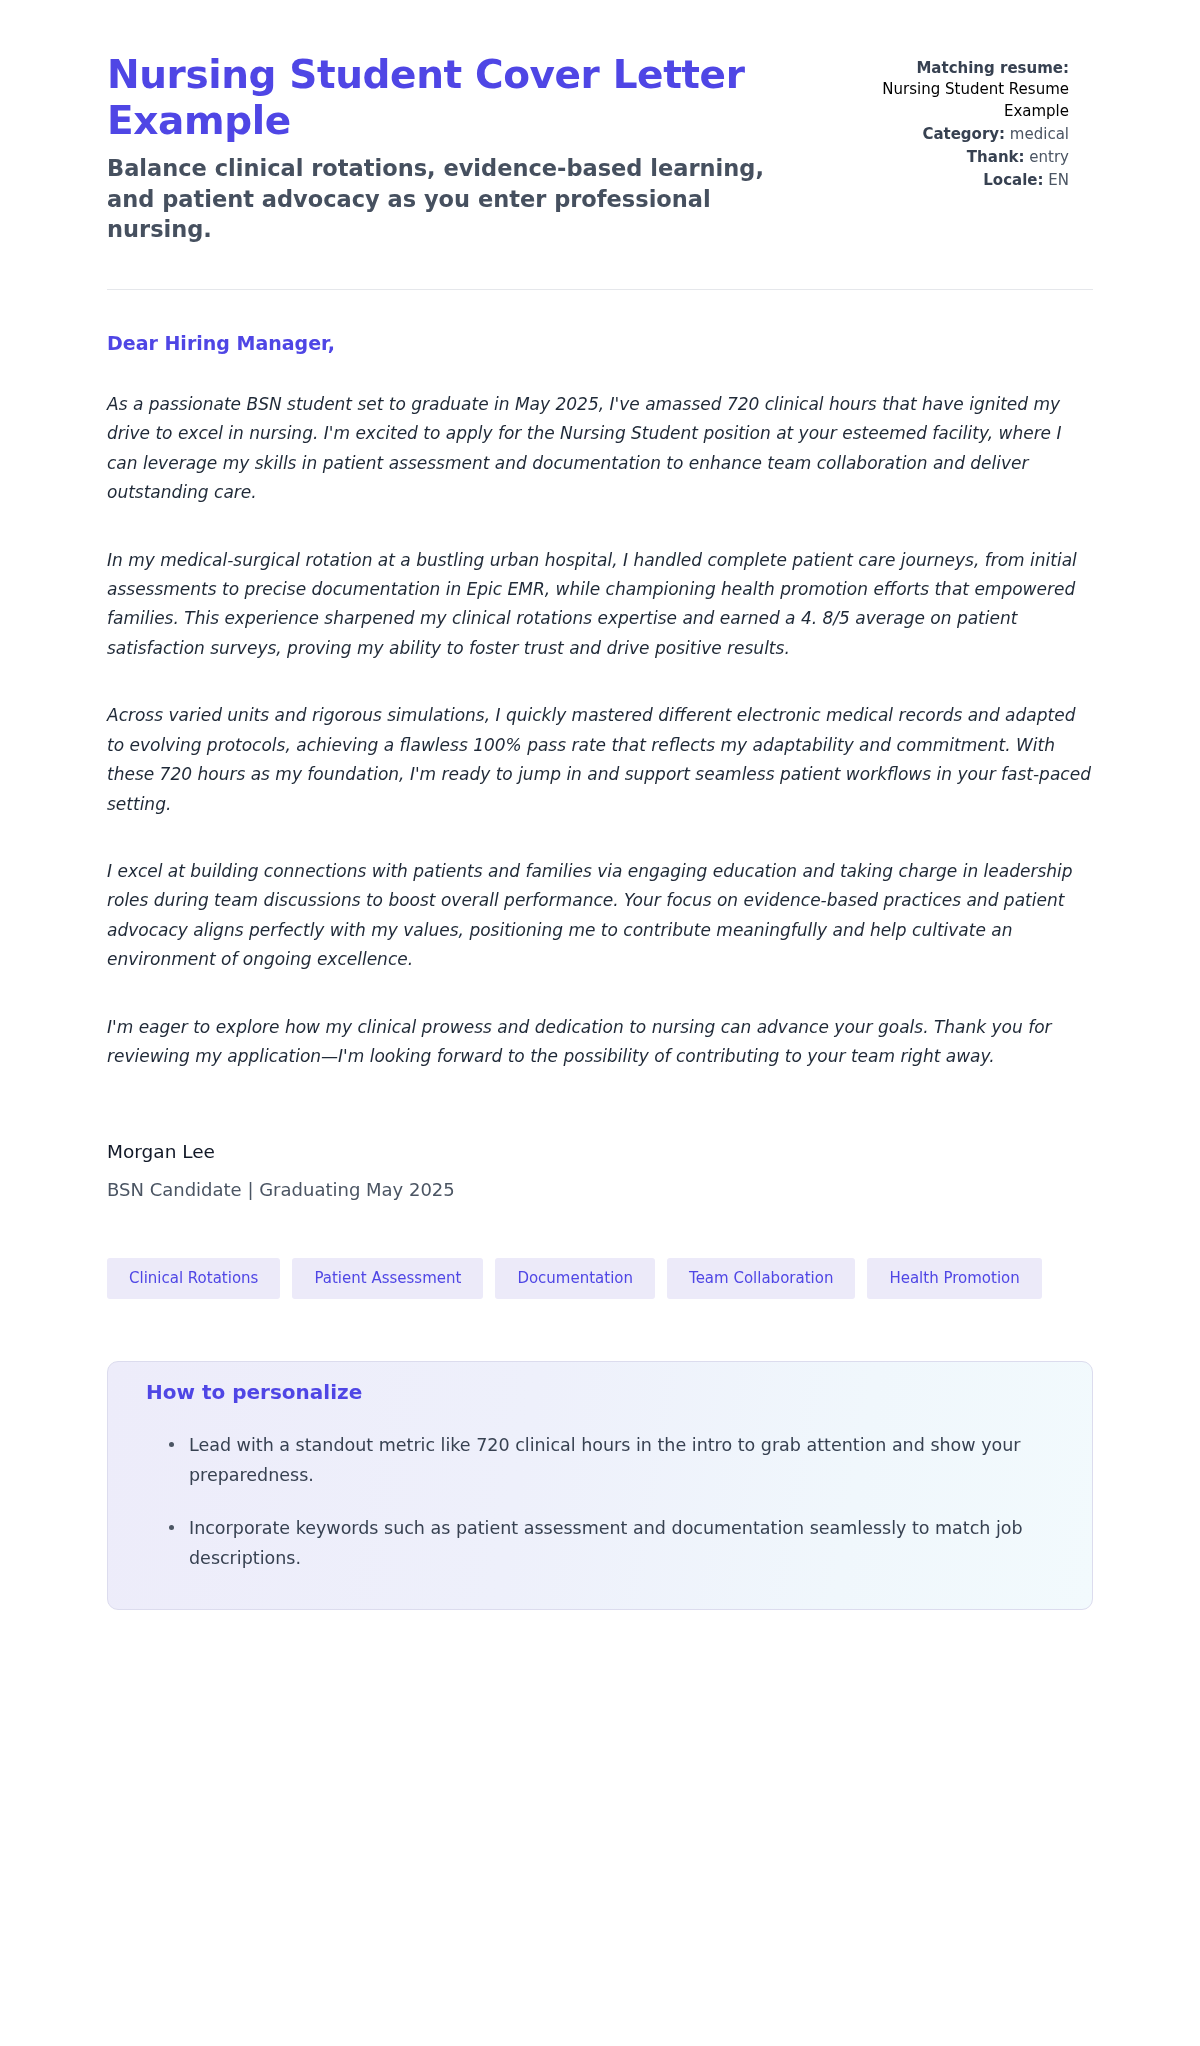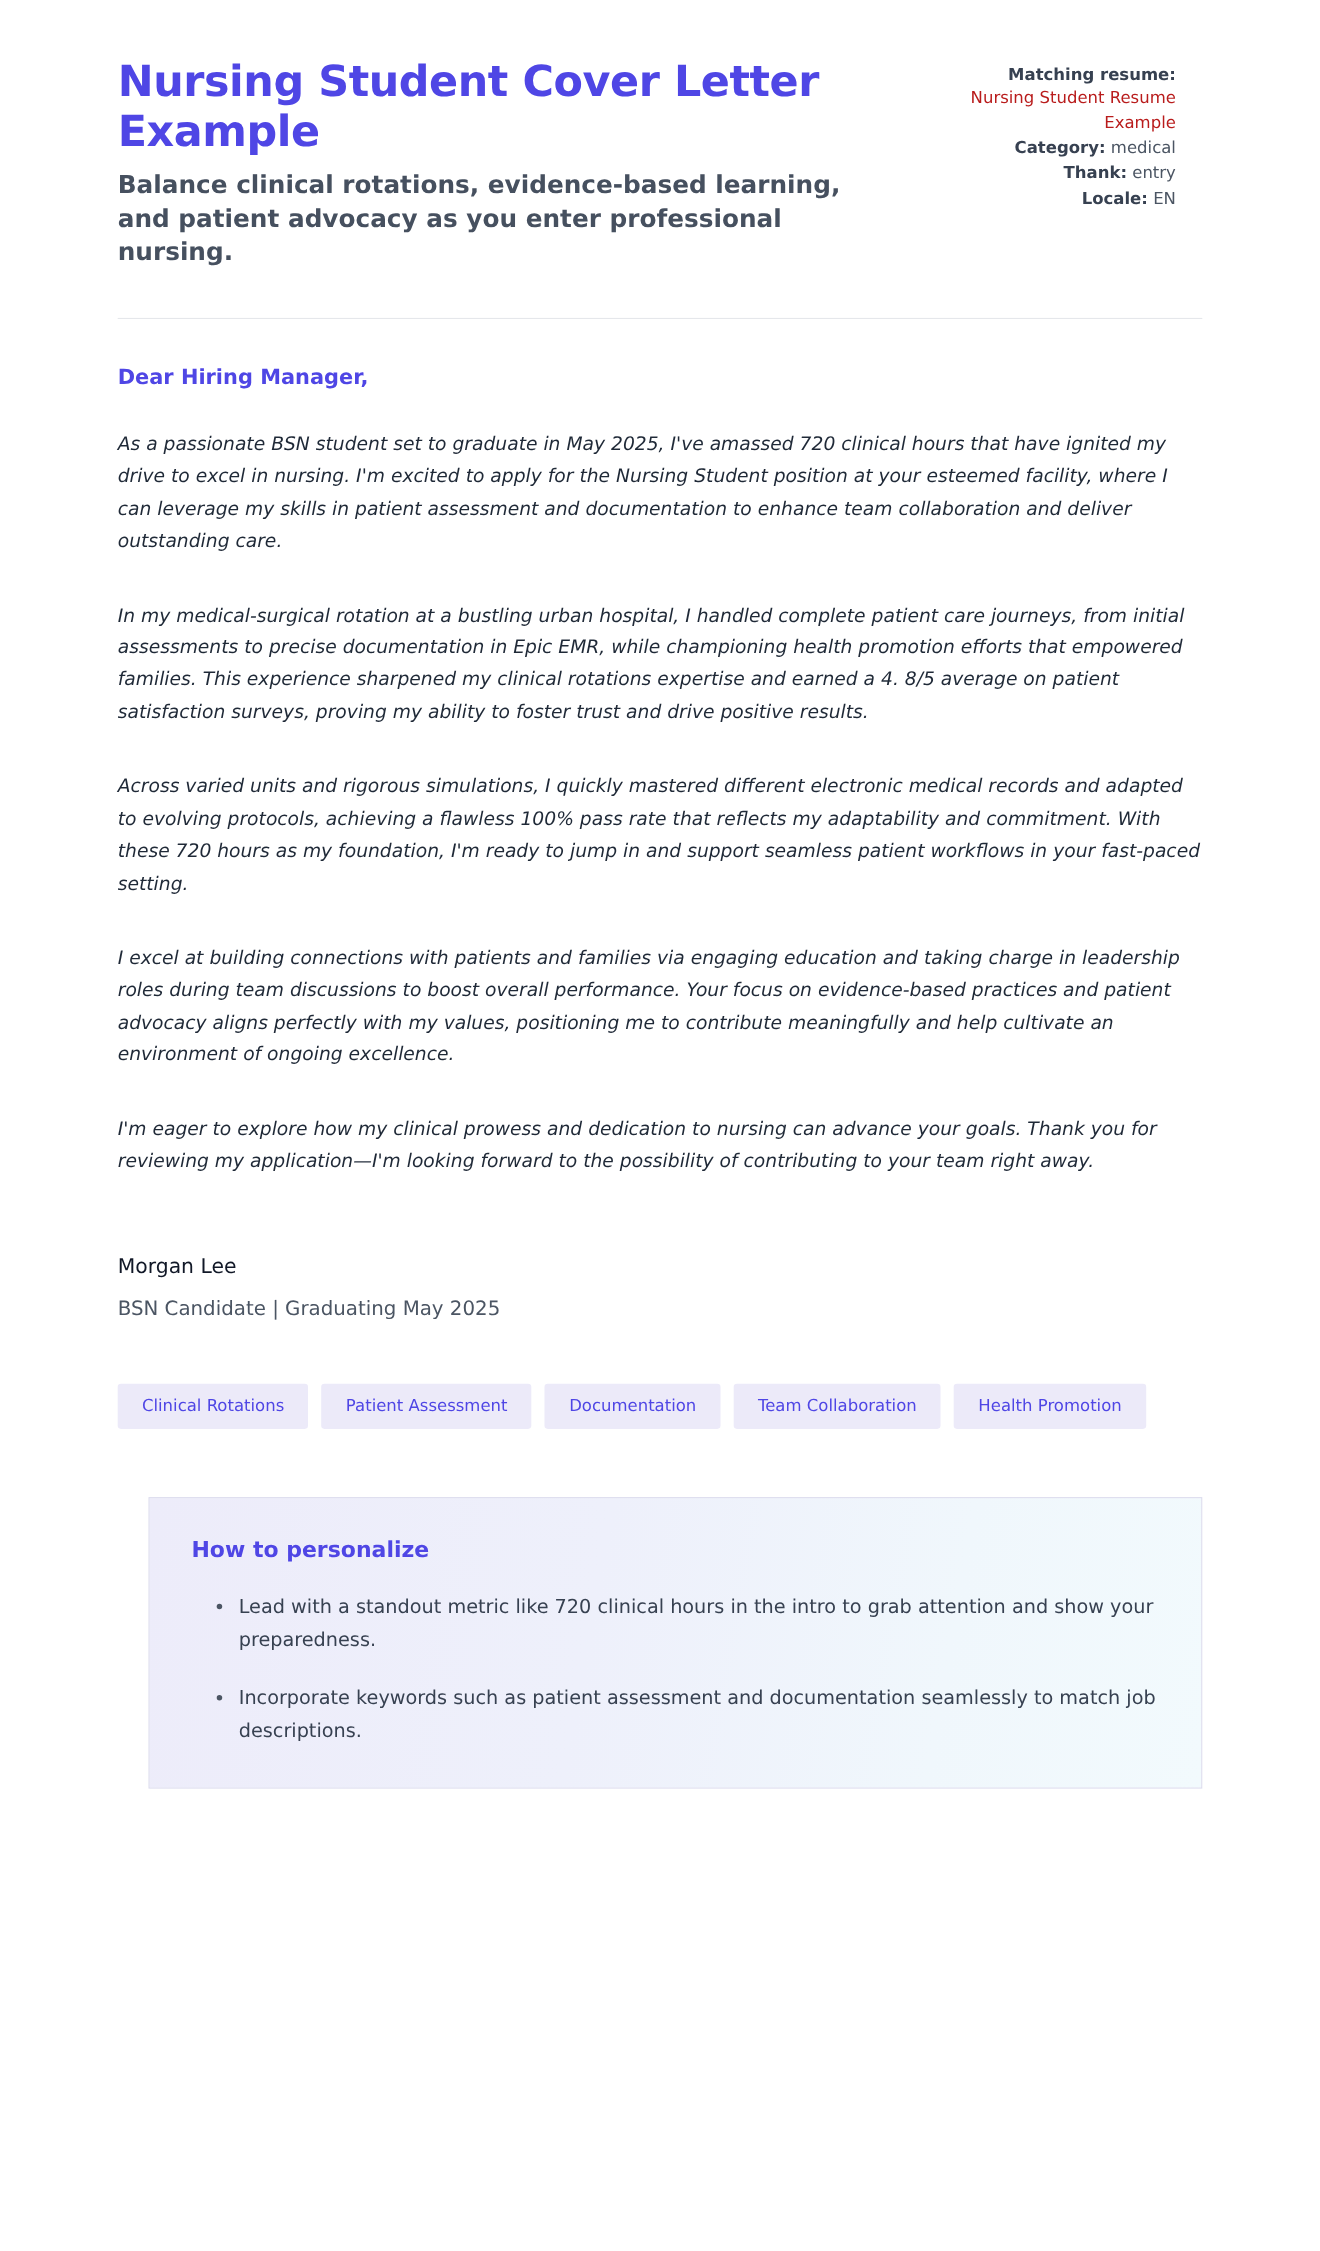--- a/index.html
+++ b/index.html
@@ -53,21 +53,21 @@
     padding-top: 6px;
     font-size: 15px;
     line-height: 1.42;
     color: #4b5563;
   }
   .meta-row { margin-bottom: 2px; }
   .meta-label { font-weight: 700; color: #374151; }
   .meta-value { color: #4b5563; font-weight: 400; }
   .meta-block-value {
     display: block;
-    color: #b91c1c;
+    color: #000000;
   }
 
   .divider {
     height: 1px;
     background: #e5e7eb;
     border: 0;
     margin: 44px 0 0 0;
   }
 
   
@@ -115,24 +115,23 @@
     line-height: 1;
     padding: 13px 22px;
     border-radius: 3px;
     white-space: nowrap;
   }
 
   
   .callout {
     margin-top: 62px;
     border: 1px solid #dcdcee;
-    border-radius: 0;
+    border-radius: 11px;
     background: linear-gradient(100deg, #edecfa 0%, #eef0fb 42%, #f0f7fc 75%, #f2fafd 100%);
-    padding: 34px 38px 36px 38px;
-    margin-left: 28px;
+    padding: 18px 38px 36px 38px;
   }
   .callout-title {
     font-size: 20px;
     font-weight: 700;
     color: #4f46e5;
     margin: 0 0 26px 0;
   }
   .callout-list {
     margin: 0;
     padding-left: 23px;

